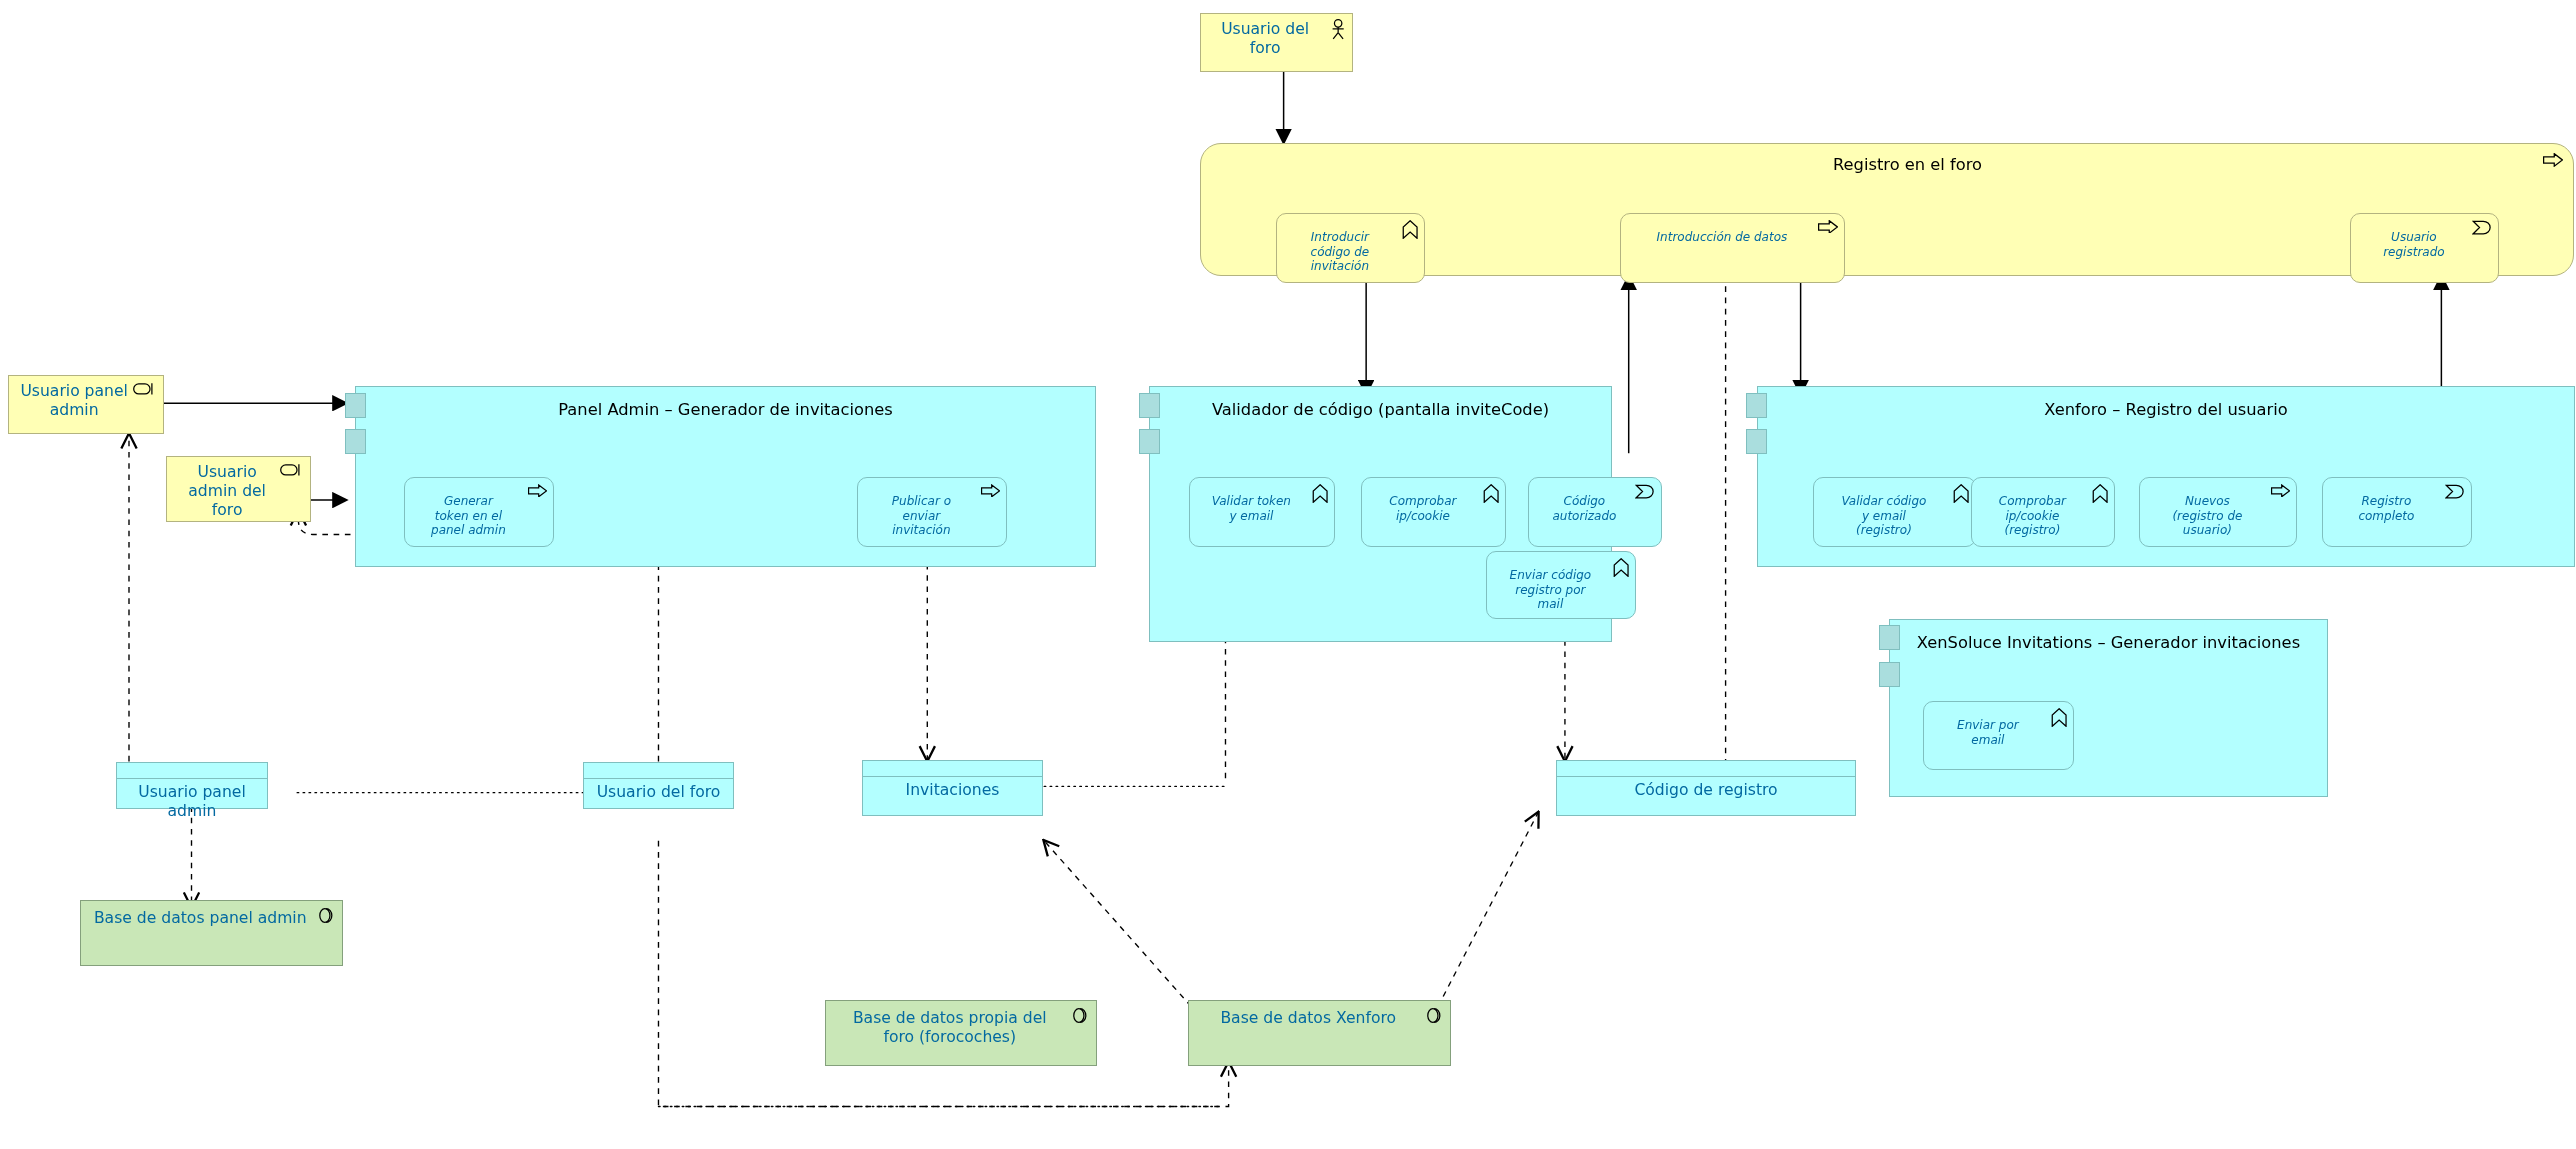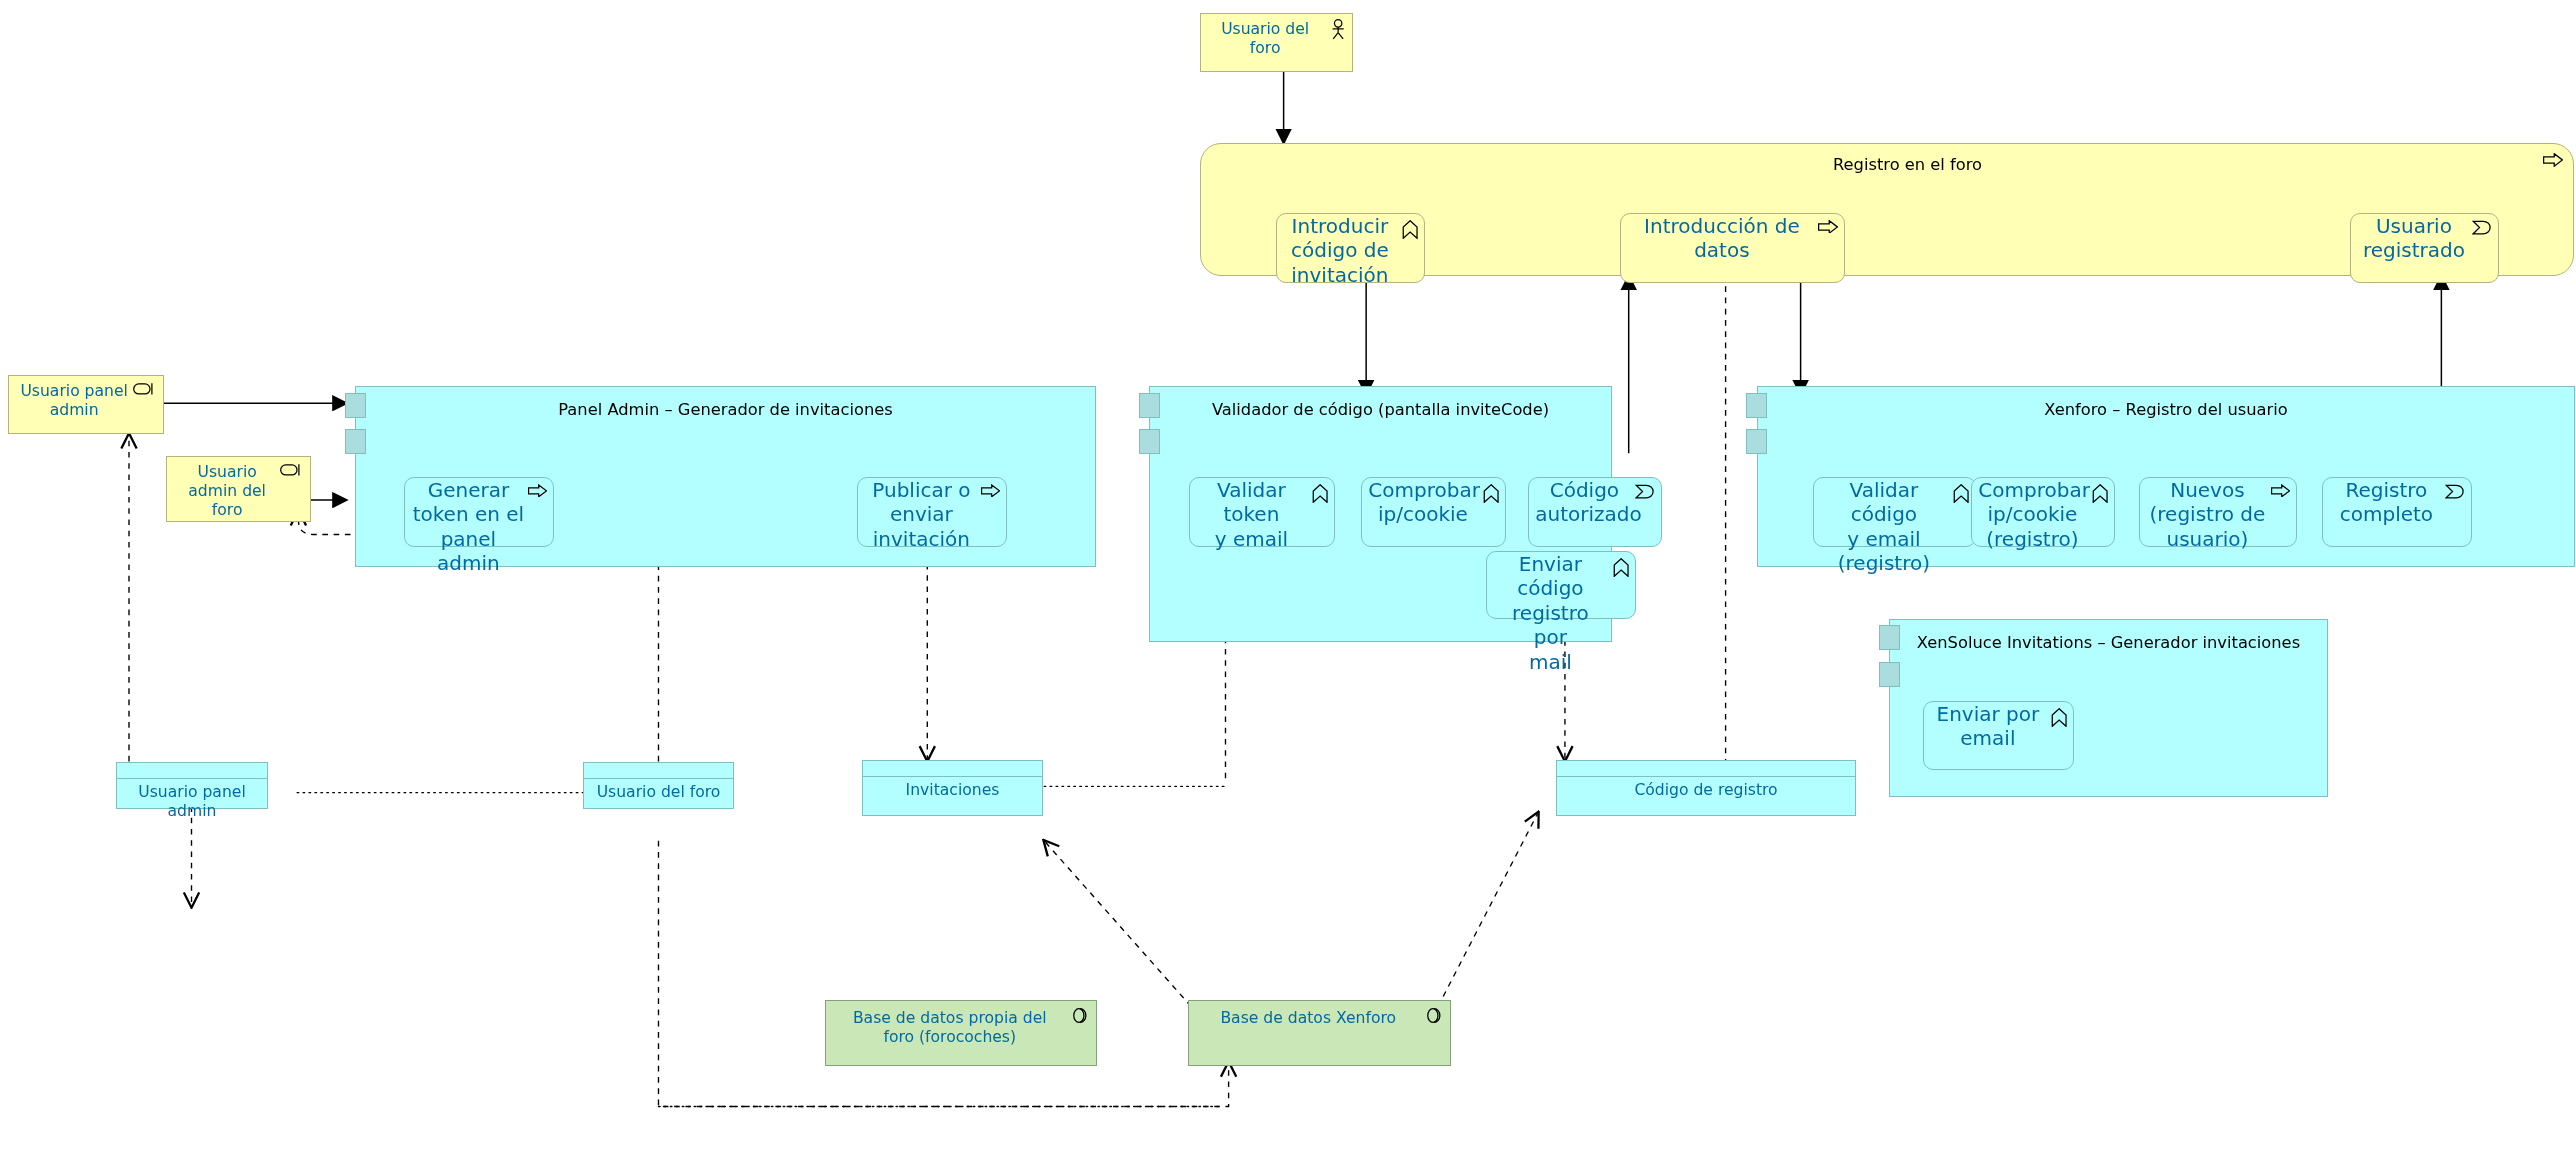--- a/index.html
+++ b/index.html
@@ -69,21 +69,21 @@
   }
 
   
   .rounded {
     position:absolute;
     border-radius:10px;
     z-index:11;
   }
   .rounded.y { background:#ffffb5; border:1.3px solid #b3b380; }
   .rounded.c { background:#b3ffff; border:1.3px solid #7fbfbf; }
-  .rounded .label { top:0; font-size:20px; padding:0 27.5px 0 6.3px; }
+  .rounded .label { top:16px; font-size:12px; padding:0 27.5px 0 6.3px;font-style:italic; }
 
   
   .dataobj {
     background:#b3ffff;
     border:1.3px solid #7fbfbf;
   }
   .dataobj .bar {
     position:absolute; left:0; right:0; top:0; height:16.3px;
     border-bottom:1.3px solid #7fbfbf;
   }
@@ -392,20 +392,29 @@
   <div class="node dataobj" style="left:862px; top:760px; width:181px; height:56px;">
     <div class="bar"></div>
     <div class="label">Invitaciones</div>
   </div>
 
   <div class="node dataobj" style="left:1532px; top:760px; width:300px; height:56px;margin-left:24px;">
     <div class="bar"></div>
     <div class="label">Código de registro</div>
   </div>
 
+  <div class="node tech" style="left:80px; top:900px; width:263px; height:66px;">
+    <span class="ico" style="right:7.5px; top:5px;">
+      <svg width="19" height="19" viewBox="0 0 30 30">
+        <ellipse cx="14" cy="15" rx="8" ry="11" fill="none" stroke="#000" stroke-width="2"></ellipse>
+        <path d="M16,4 A9,11 0 0 1 16,26" fill="none" stroke="#000" stroke-width="2"></path>
+      </svg>
+    </span>
+    <div class="label">Base de datos panel admin</div>
+  </div>
 
   <div class="node tech" style="left:825px; top:1000px; width:272px; height:66px;">
     <span class="ico" style="right:7.5px; top:5px;">
       <svg width="19" height="19" viewBox="0 0 30 30">
         <ellipse cx="14" cy="15" rx="8" ry="11" fill="none" stroke="#000" stroke-width="2"></ellipse>
         <path d="M16,4 A9,11 0 0 1 16,26" fill="none" stroke="#000" stroke-width="2"></path>
       </svg>
     </span>
     <div class="label">Base de datos propia del
 foro (forocoches)</div>

